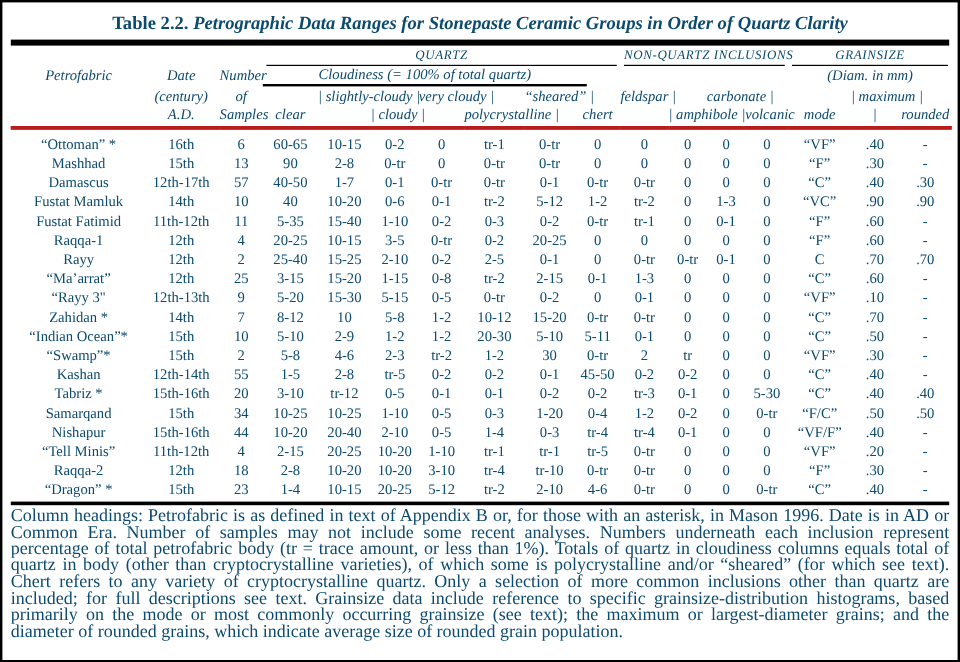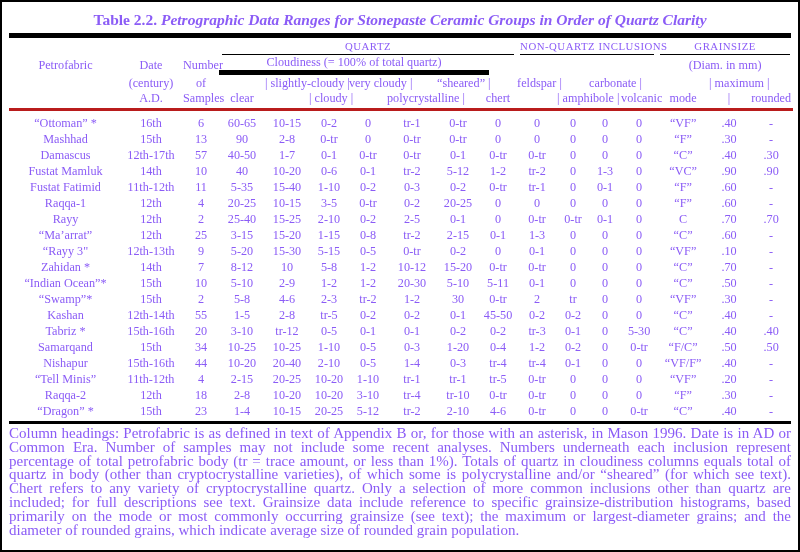--- a/index.html
+++ b/index.html
@@ -1,37 +1,37 @@
 <!DOCTYPE html>
 <html><head>
 <meta charset="utf-8">
 <style>
   html, body { margin: 0; padding: 0; background: #fff; }
   .page {
     width: 800px; height: 552px; box-sizing: border-box;
-    border: 2px solid #000; background: #fff; color: #8b5cf6;
+    border: 2px solid #000; background: #fff; color: #0c4a6e;
     font-family: "Liberation Serif", "DejaVu Serif", serif;
     padding: 4px 7px 0 7px; overflow: hidden; position: relative;
   }
   .title { text-align: center; font-size: 15.5px; font-weight: bold; padding: 5px 0 4px 0; white-space: nowrap; }
   .t-main { font-style: italic; }
   .rule-thick { height: 5px; background: #000; }
   .rule-med { height: 3px; background: #000; margin-top: 2px; }
 
   table.ptable { table-layout: fixed; border-collapse: collapse; width: 100%; margin-top: 1px; }
   table.ptable td {
     padding: 0; font-size: 12.2px; line-height: 16px; text-align: center;
     white-space: nowrap; overflow: visible;
   }
-  thead td { font-size: 11.3px; line-height: 14px; white-space: pre; }
+  thead td { font-style: italic; font-size: 11.3px; line-height: 14px; white-space: pre; }
   tr.grp td { line-height: 15px; }
   .grp-inner { border-bottom: 1px solid #000; margin: 0 3px; letter-spacing: 0.5px; font-size: 10.8px; }
   tr.h2 td { line-height: 15px; }
   td.cloud { text-align: left; }
-  .cloud-inner { border-bottom: 5px solid #000000; margin-right: 28px; display: block; }
+  .cloud-inner { border-bottom: 2px solid #000000; margin-right: 28px; display: block; }
   td.diam { text-align: center; }
   tr.h4 td { border-bottom: 3px solid #b91c1c; padding-bottom: 2px; line-height: 15px; }
   .name-col { text-align: center; padding-left: 3px !important; }
   tbody tr:first-child td { padding-top: 4px; }
   .footnote {
     font-size: 15px; line-height: 13.8px; text-align: justify; padding-top: 3px;
   }
 </style>
 </head>
 <body>

